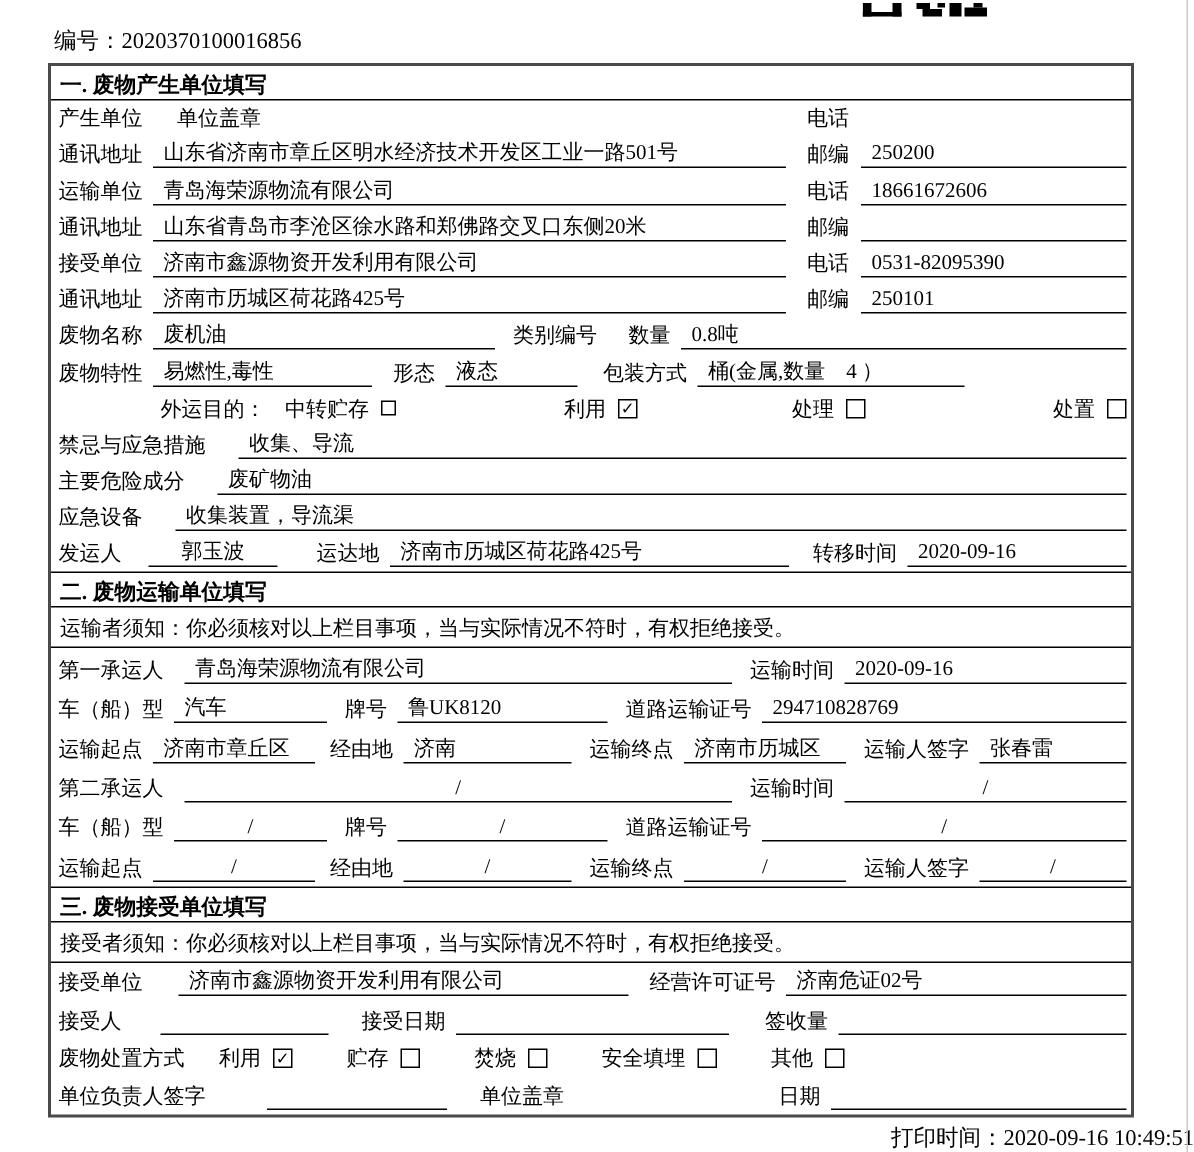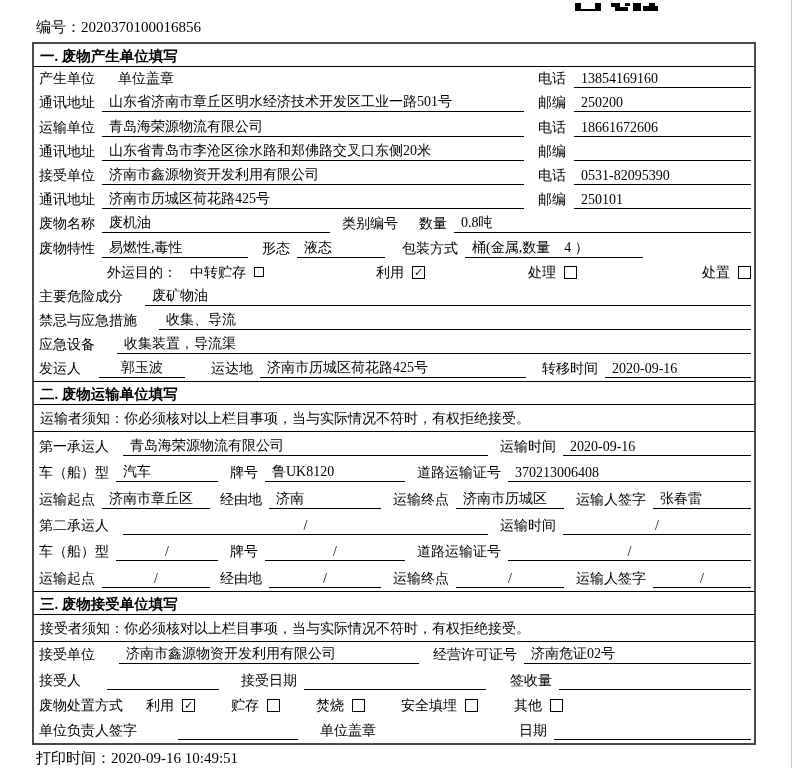--- a/index.html
+++ b/index.html
@@ -34,21 +34,21 @@
   .spacer { flex:1 1 auto; }
   .rg { width:213px; display:flex; align-items:flex-end; flex:none;margin-top:20px; }
   .rg .lbl { padding-right:8px; }
   .rg .u { flex:1; }
 
   .cb-item { display:flex; align-items:center; white-space:nowrap; }
   .cb { width:13px; height:13px; border:1px solid #000; margin-left:8px; margin-bottom:1px; flex:none;
         font-size:11px; line-height:11px; text-align:center; font-family:"DejaVu Sans",sans-serif; }
   .cb.sm { width:10px; height:10px; font-size:9px; line-height:8px; }
 
-  .doc-footer { margin:4px 0 0 36px; font-size:15px; }
+  .doc-footer { margin:4px 0 0 36px; font-size:15px;text-align:right; }
 </style>
 </head>
 <body>
 
 <div class="page">
   <div class="page-edge"></div>
 
   <div class="doc-header">
     <div class="serial">
       <span>编号：</span><span>2020370100016856</span>
@@ -74,21 +74,20 @@
 
     <div class="sec first">
       <div class="sec-header">一. 废物产生单位填写</div>
 
       <div class="row s1-row">
         <span class="lbl">产生单位</span>
         <span class="lbl" style="margin-left:16px">单位盖章</span>
         <span class="spacer"></span>
         <span class="rg">
           <span class="lbl">电话</span>
-          <span class="u">13854169160</span>
         </span>
       </div>
 
       <div class="row s1-row">
         <span class="lbl">通讯地址</span>
         <span class="u flex" style="margin-right:14px">山东省济南市章丘区明水经济技术开发区工业一路501号</span>
         <span class="rg">
           <span class="lbl">邮编</span>
           <span class="u">250200</span>
         </span>
@@ -162,27 +161,27 @@
           <span>处理</span>
           <span class="cb"><span></span></span>
         </span>
         <span class="cb-item">
           <span>处置</span>
           <span class="cb"><span></span></span>
         </span>
       </div>
 
       <div class="row s1-row">
+        <span class="lbl" style="padding-right:22px">禁忌与应急措施</span>
+        <span class="u flex">收集、导流</span>
+      </div>
+
+      <div class="row s1-row">
         <span class="lbl" style="padding-right:22px">主要危险成分</span>
         <span class="u flex">废矿物油</span>
-      </div>
-
-      <div class="row s1-row">
-        <span class="lbl" style="padding-right:22px">禁忌与应急措施</span>
-        <span class="u flex">收集、导流</span>
       </div>
 
       <div class="row s1-row">
         <span class="lbl" style="padding-right:22px">应急设备</span>
         <span class="u flex">收集装置，导流渠</span>
       </div>
 
       <div class="row s1-row">
         <span class="lbl" style="padding-right:18px">发运人</span>
         <span class="u c" style="width:86px">郭玉波</span>
@@ -203,21 +202,21 @@
         <span class="lbl">运输时间</span>
         <span class="u" style="width:188px">2020-09-16</span>
       </div>
 
       <div class="row s2-row">
         <span class="lbl">车（船）型</span>
         <span class="u" style="width:102px">汽车</span>
         <span class="lbl" style="margin-left:12px">牌号</span>
         <span class="u" style="width:140px">鲁UK8120</span>
         <span class="lbl" style="margin-left:12px">道路运输证号</span>
-        <span class="u flex">370213006408</span>
+        <span class="u flex">294710828769</span>
       </div>
 
       <div class="row s2-row">
         <span class="lbl">运输起点</span>
         <span class="u" style="width:108px">济南市章丘区</span>
         <span class="lbl" style="margin-left:10px">经由地</span>
         <span class="u" style="width:112px">济南</span>
         <span class="lbl" style="margin-left:12px">运输终点</span>
         <span class="u" style="width:108px">济南市历城区</span>
         <span class="lbl" style="margin-left:12px">运输人签字</span>

